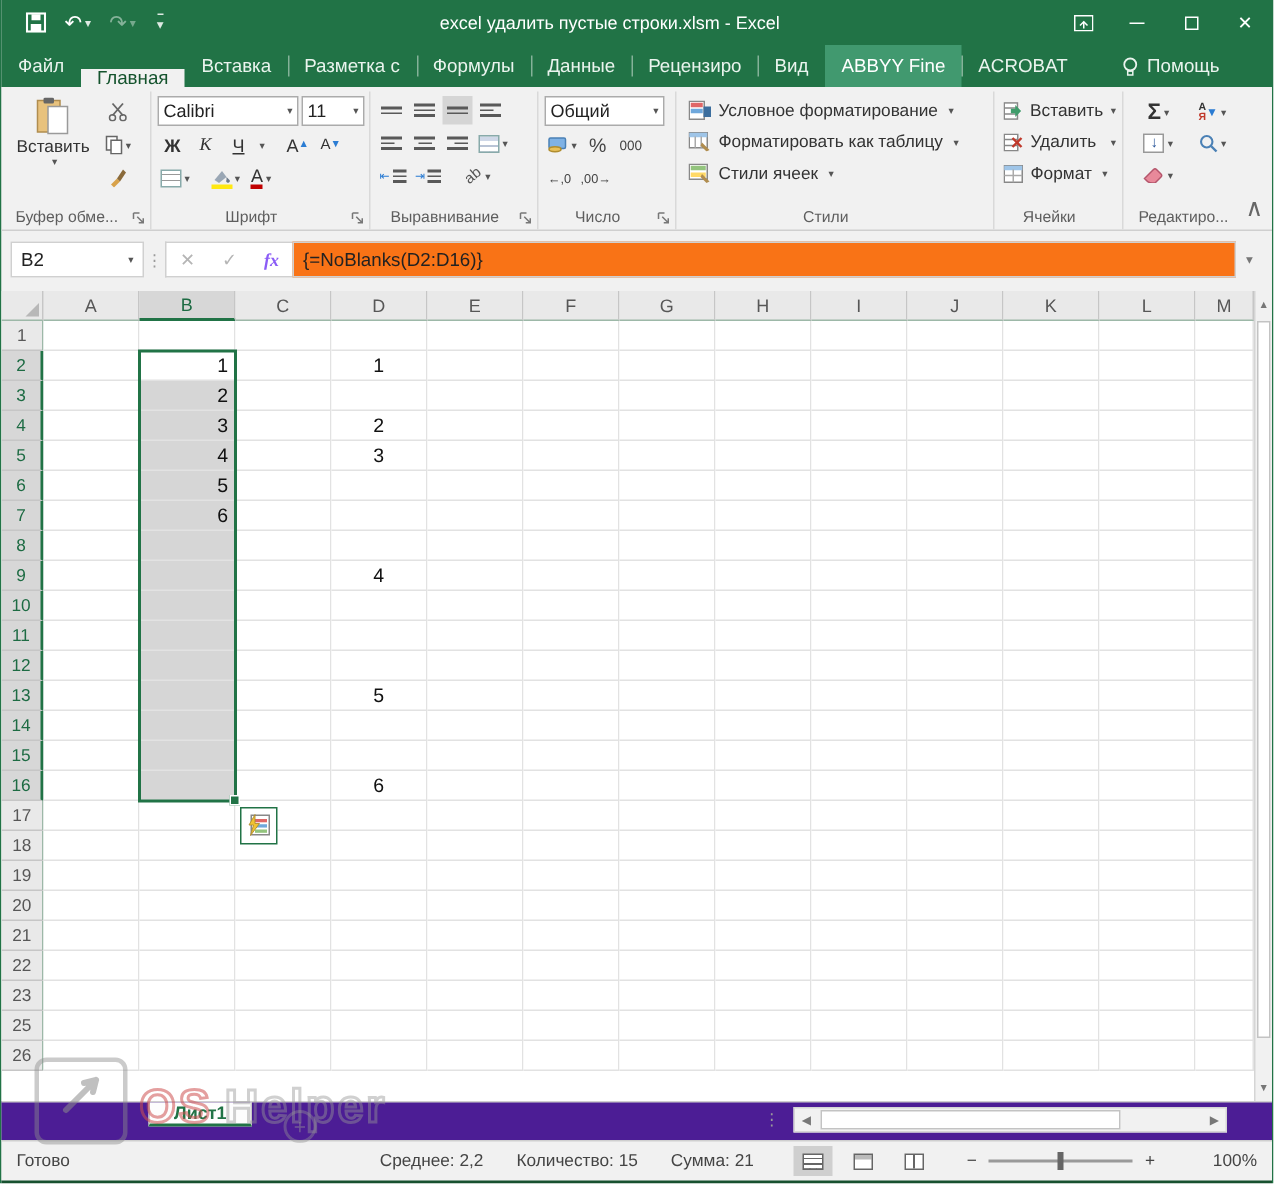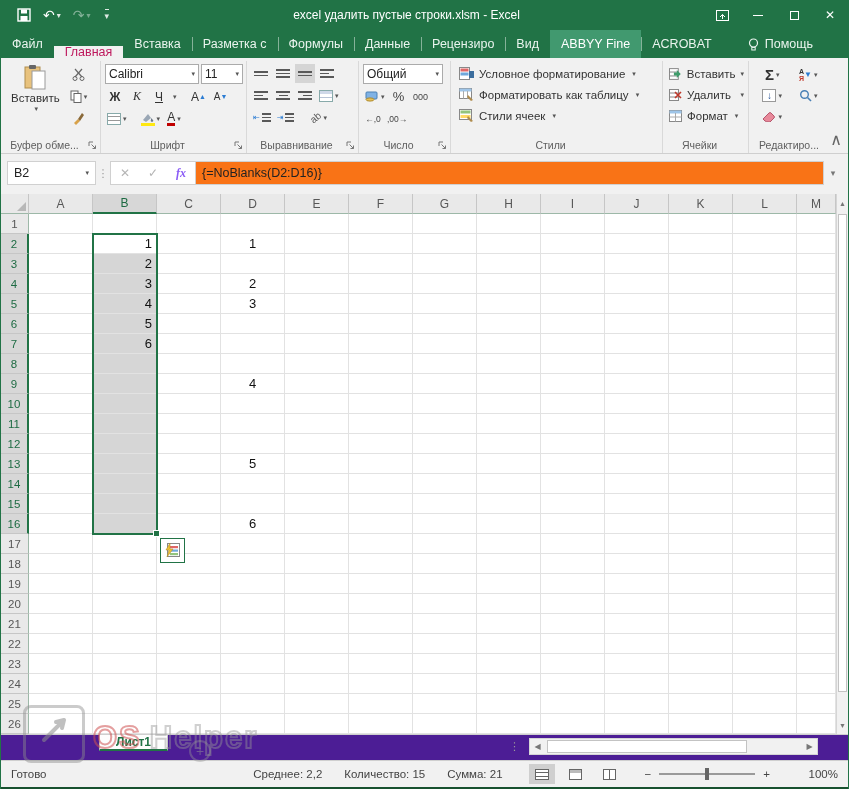--- a/index.html
+++ b/index.html
@@ -17,21 +17,21 @@
   .win-title { flex:1; text-align:center; font-size:12px; white-space:nowrap; overflow:hidden;}
   .win-controls { display:flex; height:30px;}
   .win-btn { width:36px; height:30px; display:flex; align-items:center; justify-content:center; font-size:12px;}
   .min-glyph { width:10px; height:1px; background:#fff; display:inline-block;}
   .max-glyph { width:9px; height:9px; border:1px solid #fff; display:inline-block;}
 
   
   .tabbar { height:28px; background:#217346; display:flex; align-items:stretch; flex:0 0 28px; font-size:12.5px; }
   .rtab { color:#eaf4ee; padding:0 11px; display:flex; align-items:center; white-space:nowrap; position:relative; cursor:default;}
   .rtab.sep::before { content:""; position:absolute; left:0; top:7px; bottom:7px; width:1px; background:rgba(255,255,255,.45);}
-  .rtab.active { background:#f1f1f1; color:#be185d;margin-top:16px; }
+  .rtab.active { background:#f1f1f1; color:#14532d;margin-top:16px; }
   .rtab.abbyy { background:#41996f; color:#fff;}
   .rtab.help  { margin-left:14px;}
   .rtab .ticon { margin-right:6px; display:flex; align-items:center;}
 
   
   .ribbon { height:96px; background:#f1f1f1; border-bottom:1px solid #cfcfcf; display:flex; flex:0 0 96px; padding-top:3px; position:relative;}
   .rgroup { position:relative; border-right:1px solid #d9d9d9; padding:2px 2px 16px 4px; display:flex; flex-direction:column;}
   .glabel { position:absolute; bottom:2px; left:0; right:12px; text-align:center; font-size:10.5px; color:#5e5e5e; white-space:nowrap;}
   .launcher { position:absolute; bottom:2px; right:2px; width:11px; height:11px; display:flex; align-items:center; justify-content:center;}
   .row { display:flex; align-items:flex-start;}
@@ -939,36 +939,20 @@
             <div class="cell"></div>
             <div class="cell"></div>
             <div class="cell"></div>
             <div class="cell"></div>
             <div class="cell"></div>
             <div class="cell"></div>
             <div class="cell"></div>
             <div class="cell last"></div>
           </div>
           <div class="grid-row">
-            <div class="row-h">24</div>
-            <div class="cell"></div>
-            <div class="cell"></div>
-            <div class="cell"></div>
-            <div class="cell"></div>
-            <div class="cell"></div>
-            <div class="cell"></div>
-            <div class="cell"></div>
-            <div class="cell"></div>
-            <div class="cell"></div>
-            <div class="cell"></div>
-            <div class="cell"></div>
-            <div class="cell"></div>
-            <div class="cell last"></div>
-          </div>
-          <div class="grid-row">
             <div class="row-h">25</div>
             <div class="cell"></div>
             <div class="cell"></div>
             <div class="cell"></div>
             <div class="cell"></div>
             <div class="cell"></div>
             <div class="cell"></div>
             <div class="cell"></div>
             <div class="cell"></div>
             <div class="cell"></div>

